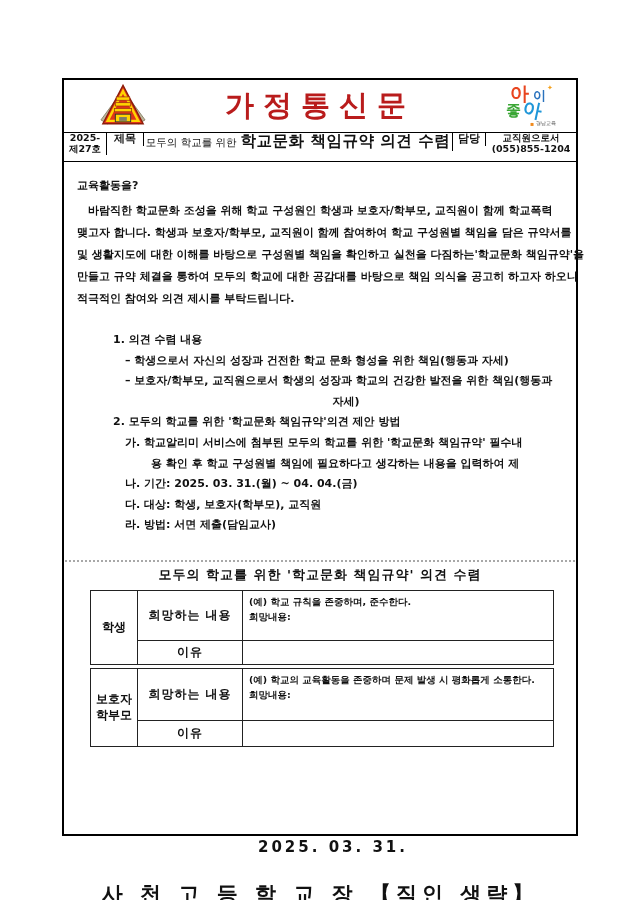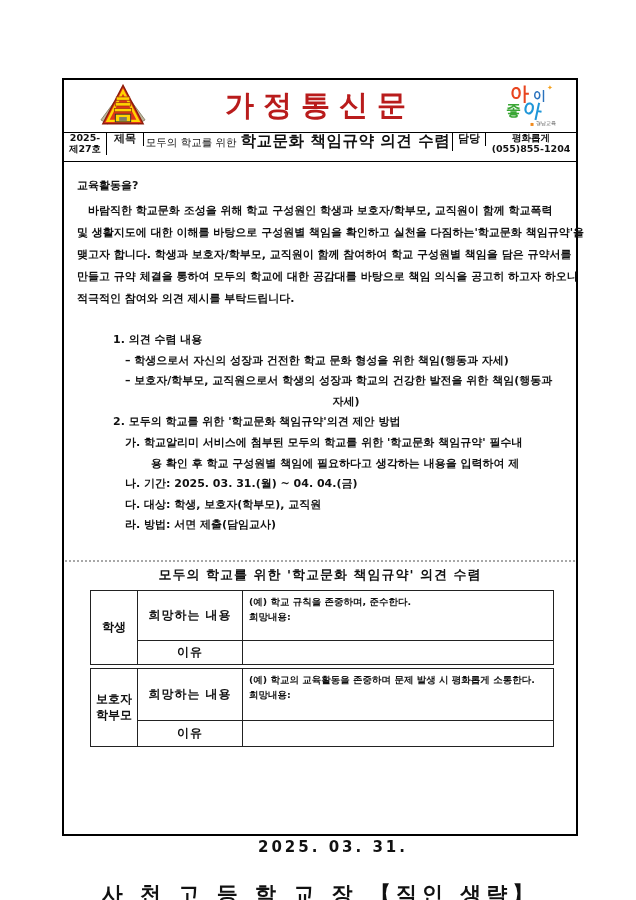--- a/index.html
+++ b/index.html
@@ -128,32 +128,32 @@
       <span>2025-</span>
       <span>제27호</span>
     </div>
     <div class="hcell c-sublabel">제목</div>
     <div class="hcell c-subject">
       <span class="subj-prefix">모두의 학교를 위한</span>
       <span class="subj-main">학교문화 책임규약 의견 수렴</span>
     </div>
     <div class="hcell c-manager">담당</div>
     <div class="hcell c-contact">
-      <span>평화롭게</span>
+      <span>교직원으로서</span>
       <span>(055)855-1204</span>
     </div>
   </div>
 
   <div class="bodyarea">
     <div class="tline greeting">교육활동을?</div>
 
     <div class="para">
       <div class="indent">바람직한 학교문화 조성을 위해 학교 구성원인 학생과 보호자/학부모, 교직원이 함께 학교폭력</div>
+      <div>맺고자 합니다. 학생과 보호자/학부모, 교직원이 함께 참여하여 학교 구성원별 책임을 담은 규약서를</div>
       <div>및 생활지도에 대한 이해를 바탕으로 구성원별 책임을 확인하고 실천을 다짐하는'학교문화 책임규약'을</div>
-      <div>맺고자 합니다. 학생과 보호자/학부모, 교직원이 함께 참여하여 학교 구성원별 책임을 담은 규약서를</div>
       <div>만들고 규약 체결을 통하여 모두의 학교에 대한 공감대를 바탕으로 책임 의식을 공고히 하고자 하오니</div>
       <div>적극적인 참여와 의견 제시를 부탁드립니다.</div>
     </div>
 
     <div class="list">
       <div class="ml1">1. 의견 수렴 내용</div>
       <div class="ml2">– 학생으로서 자신의 성장과 건전한 학교 문화 형성을 위한 책임(행동과 자세)</div>
       <div class="ml2">– 보호자/학부모, 교직원으로서 학생의 성장과 학교의 건강한 발전을 위한 책임(행동과</div>
       <div class="ml3">자세)</div>
       <div class="ml1">2. 모두의 학교를 위한 '학교문화 책임규약'의견 제안 방법</div>

